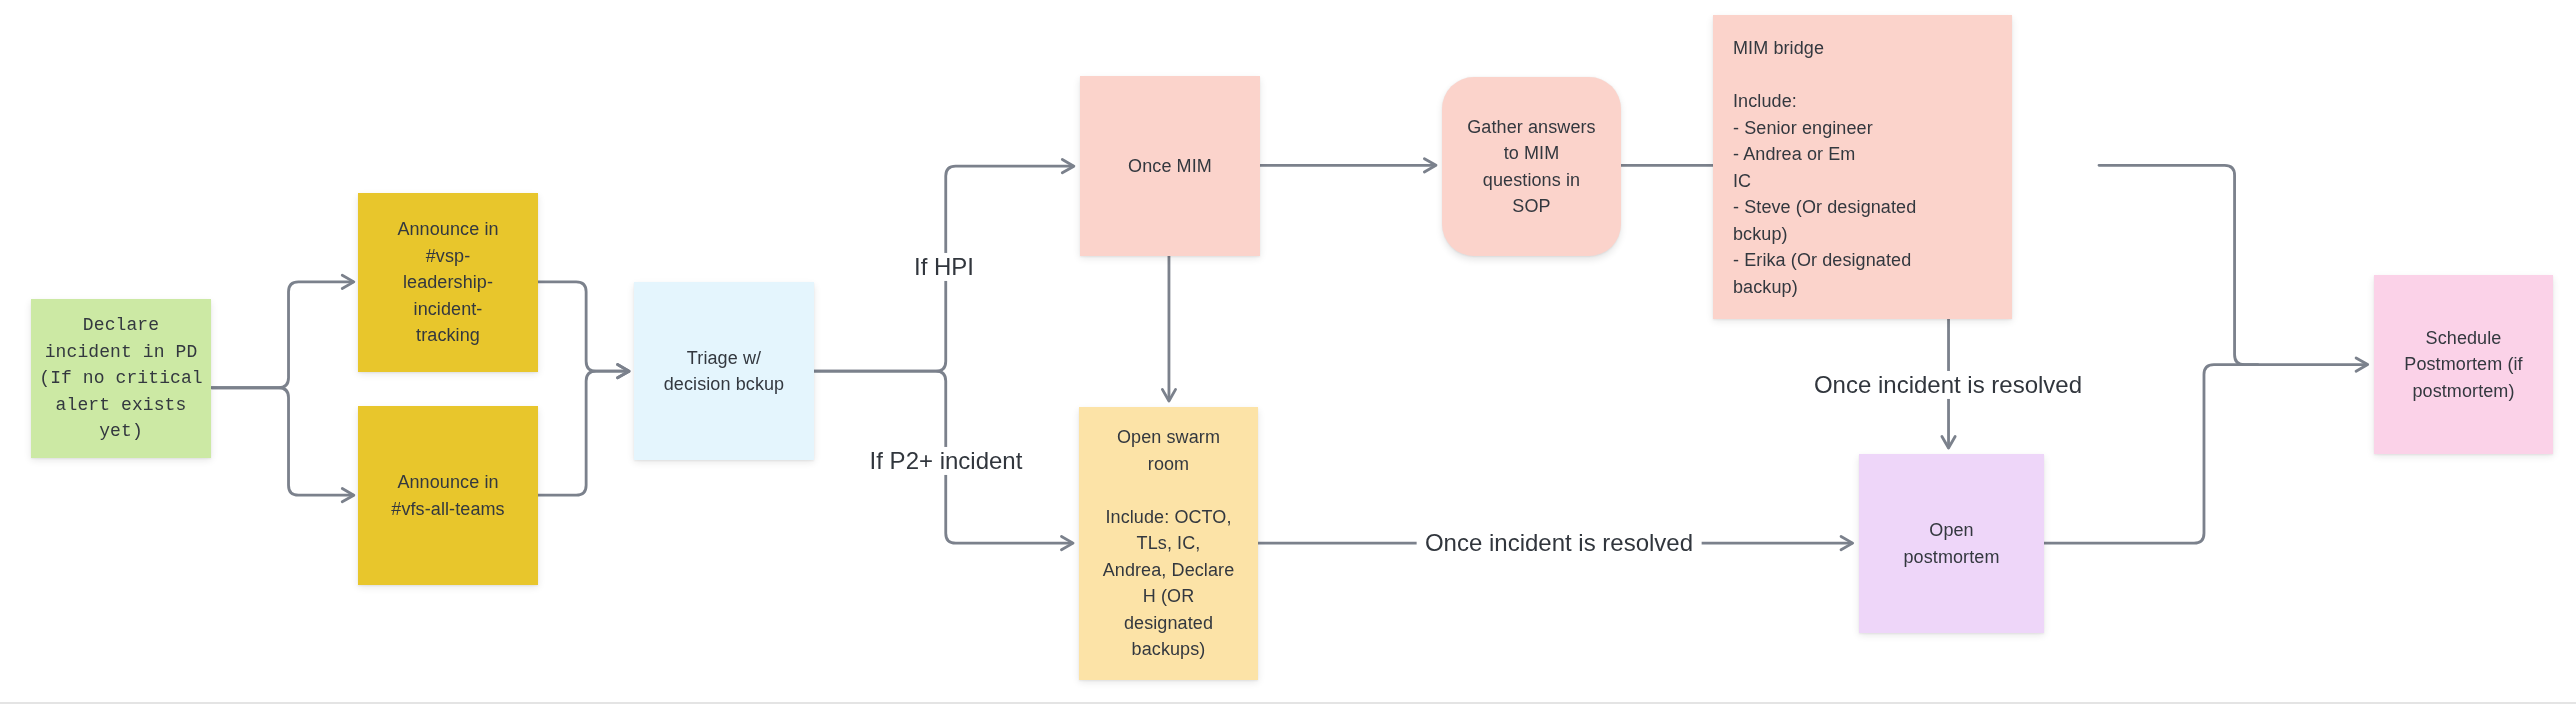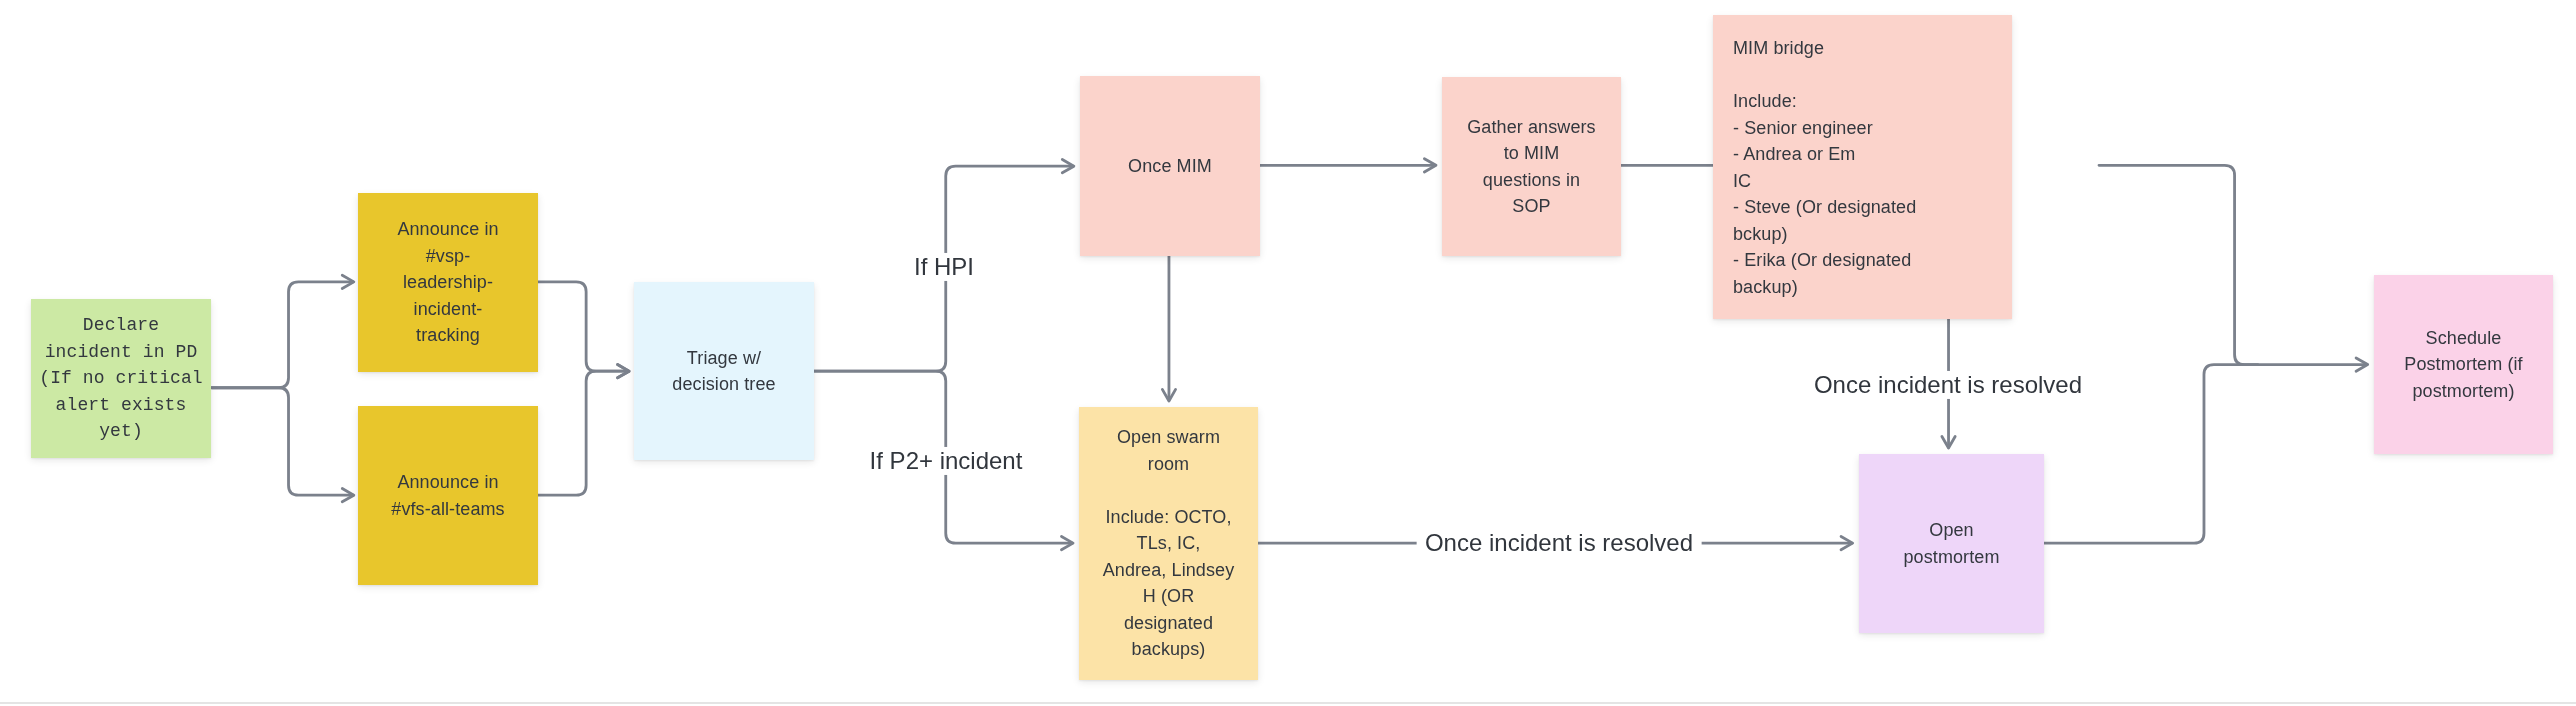--- a/index.html
+++ b/index.html
@@ -45,21 +45,21 @@
   .sticky.top-left .sticky-text {
     text-align: left;
     padding: 20px 11.6px 0 20px;
   }
   
   .n-declare    { left: 31px;   top: 299px; width: 180px; height: 159px; background: #cce9a4; font-family: Liberation Mono, monospace; }
   .n-vsp        { left: 358px;  top: 193px; width: 180px; height: 179px; background: #e8c62c; }
   .n-vfs        { left: 358px;  top: 406px; width: 180px; height: 179px; background: #e8c62c; }
   .n-triage     { left: 634px;  top: 282px; width: 180px; height: 178px; background: #e4f5fd; }
   .n-callmim    { left: 1080px; top: 76px;  width: 180px; height: 180px; background: #fbd3cb; }
-  .n-gather     { left: 1442px; top: 77px;  width: 179px; height: 179px; background: #fbd3cb; }
+  .n-gather     { left: 1442px; top: 77px;  width: 179px; height: 179px; background: #fbd3cb; border-radius: 32px; }
   .n-mimbridge  { left: 1713px; top: 15px;  width: 299px; height: 304px; background: #fbd3cb; }
   .n-swarm      { left: 1079px; top: 407px; width: 179px; height: 273px; background: #fce3a7; }
   .n-postmortem { left: 1859px; top: 454px; width: 185px; height: 179px; background: #eed6f9; }
   .n-schedule   { left: 2374px; top: 275px; width: 179px; height: 179px; background: #fbd2e8; }
 
   .edge-label {
     position: absolute;
     transform: translate(-50%, -50%);
     background: #ffffff;
     padding: 3.3px 8.3px;
@@ -123,21 +123,21 @@
 tracking</div>
   </div>
 
   <div class="sticky n-vfs">
     <div class="sticky-text">Announce in
 #vfs-all-teams</div>
   </div>
 
   <div class="sticky n-triage">
     <div class="sticky-text">Triage w/
-decision tree</div>
+decision bckup</div>
   </div>
 
   <div class="sticky n-callmim">
     <div class="sticky-text">Once MIM</div>
   </div>
 
   <div class="sticky n-gather">
     <div class="sticky-text">Gather answers
 to MIM
 questions in
@@ -156,21 +156,21 @@
 - Erika (Or designated
 backup)</div>
   </div>
 
   <div class="sticky n-swarm">
     <div class="sticky-text">Open swarm
 room
 
 Include: OCTO,
 TLs, IC,
-Andrea, Lindsey
+Andrea, Declare
 H (OR
 designated
 backups)</div>
   </div>
 
   <div class="sticky n-postmortem">
     <div class="sticky-text">Open
 postmortem</div>
   </div>
 

